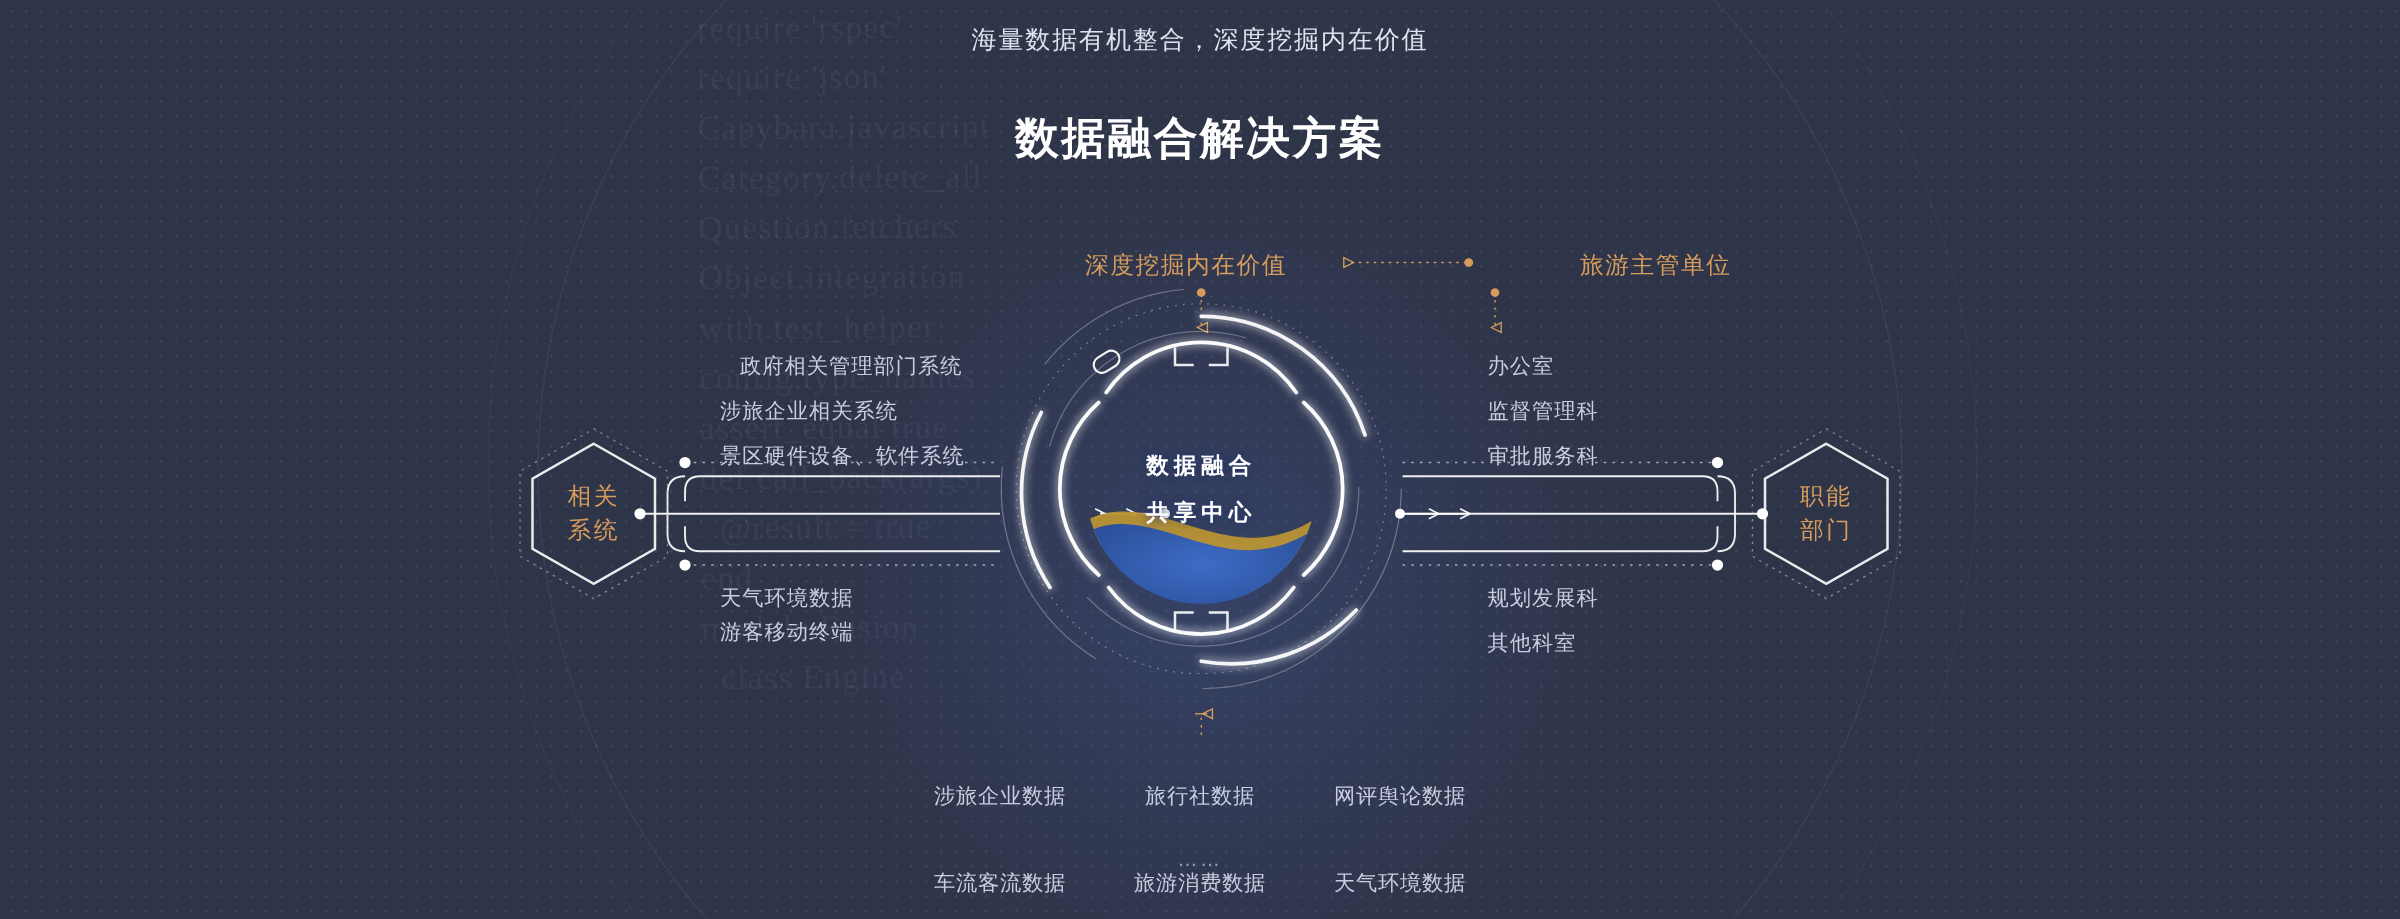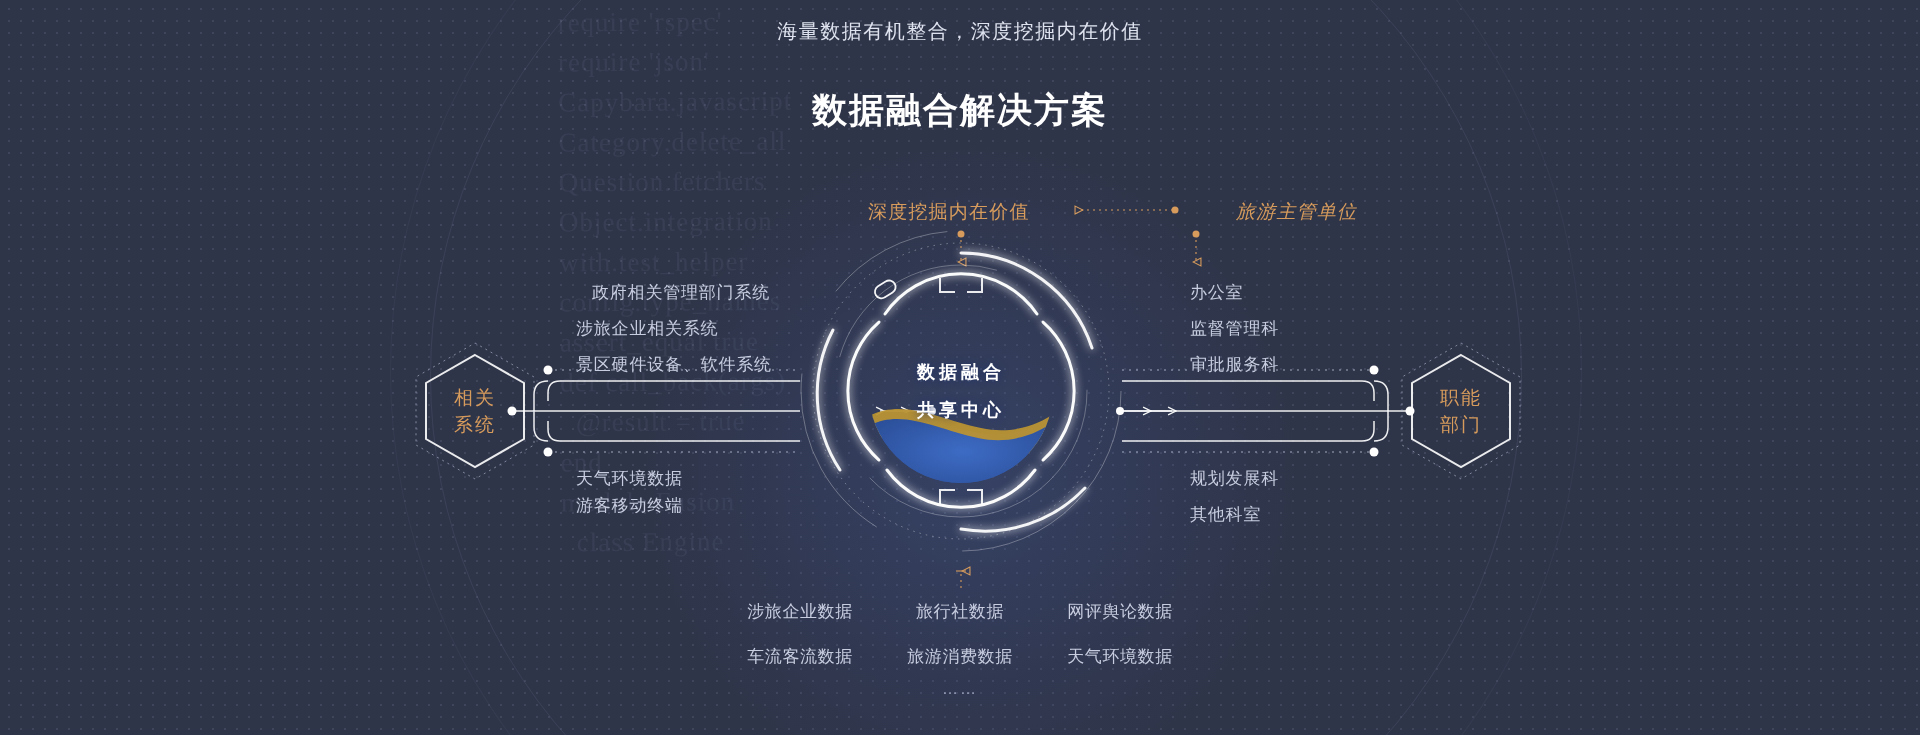--- a/index.html
+++ b/index.html
@@ -66,21 +66,21 @@
     color:#ffffff;font-size:18px;line-height:38px;letter-spacing:4px;font-weight:bold;
     text-shadow:0 0 8px rgba(30,50,110,.9);
     pointer-events:none;
   }
   
   #bottom-grid{
     position:absolute;left:720px;top:600px;width:480px;
     display:grid;grid-template-columns:repeat(3,1fr);
     row-gap:22px;column-gap:0px;text-align:center;
   }
-  #bottom-grid div{color:#c8cde0;font-size:17px;letter-spacing:.6px;white-space:nowrap;}
+  #bottom-grid div{color:#c8cde0;font-size:17px;letter-spacing:.6px;white-space:nowrap;margin-top:25px;}
   #bottom-ellipsis{
     position:absolute;left:720px;top:680px;width:480px;text-align:center;
     color:#9aa2bb;font-size:16px;letter-spacing:2px;
   }
   svg{position:absolute;left:0;top:0;overflow:visible;}
 </style>
 </head>
 <body>
 
 <div id="bg-dots"></div>
@@ -250,21 +250,21 @@
   <svg class="hex-inner" viewBox="0 0 126 140" width="126" height="140">
     <polygon points="63,14 112,42 112,98 63,126 14,98 14,42" fill="none" stroke="#ffffff" stroke-width="2" opacity=".9"></polygon>
   </svg>
   <div class="hex-label">
     <span>职能</span>
     <span>部门</span>
   </div>
 </div>
 
 <div class="lbl-orange" style="left:868px;top:199px;">深度挖掘内在价值</div>
-<div class="lbl-orange" style="left:1236px;top:199px;font-style:italic;">旅游主管单位</div>
+<div class="lbl-orange" style="left:1264px;top:199px;">旅游主管单位</div>
 
 <div class="lbl" style="left:576px;top:281px;margin-left:16px;">政府相关管理部门系统</div>
 <div class="lbl" style="left:576px;top:317px;">涉旅企业相关系统</div>
 <div class="lbl" style="left:576px;top:353px;">景区硬件设备、软件系统</div>
 <div class="lbl" style="left:576px;top:467px;">天气环境数据</div>
 <div class="lbl" style="left:576px;top:494px;">游客移动终端</div>
 
 <div class="lbl" style="left:1190px;top:281px;">办公室</div>
 <div class="lbl" style="left:1190px;top:317px;">监督管理科</div>
 <div class="lbl" style="left:1190px;top:353px;">审批服务科</div>

